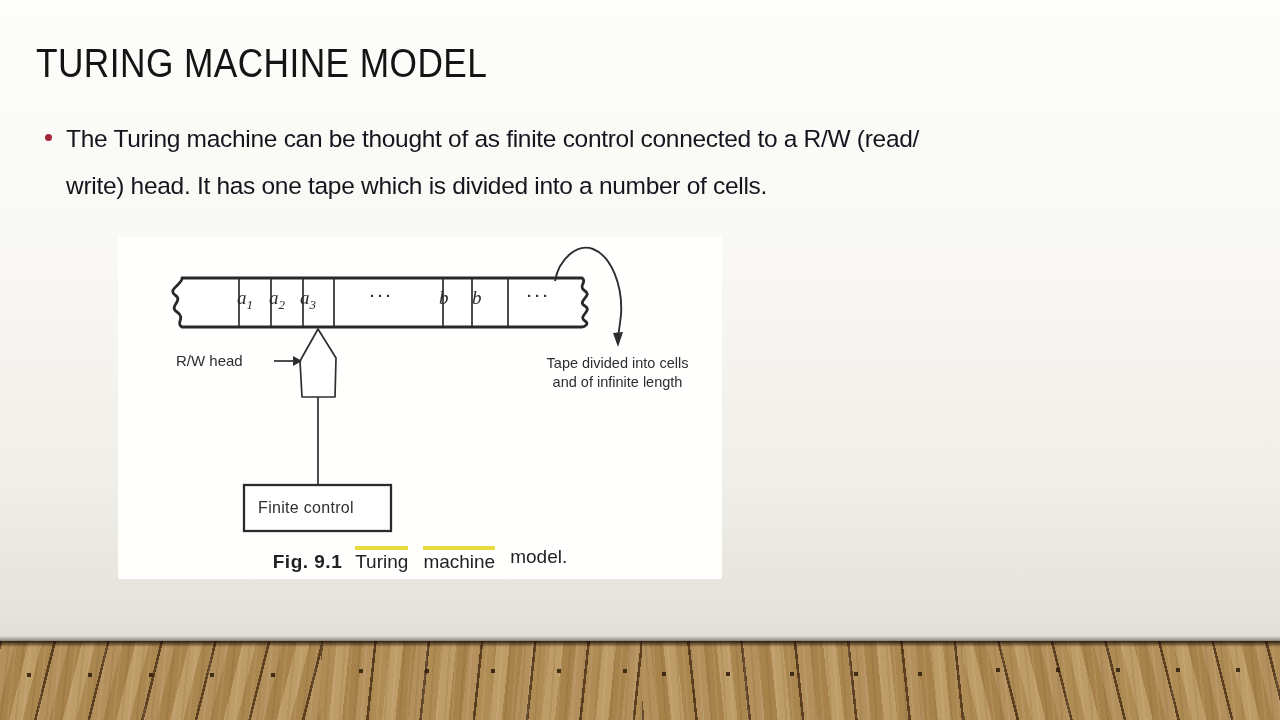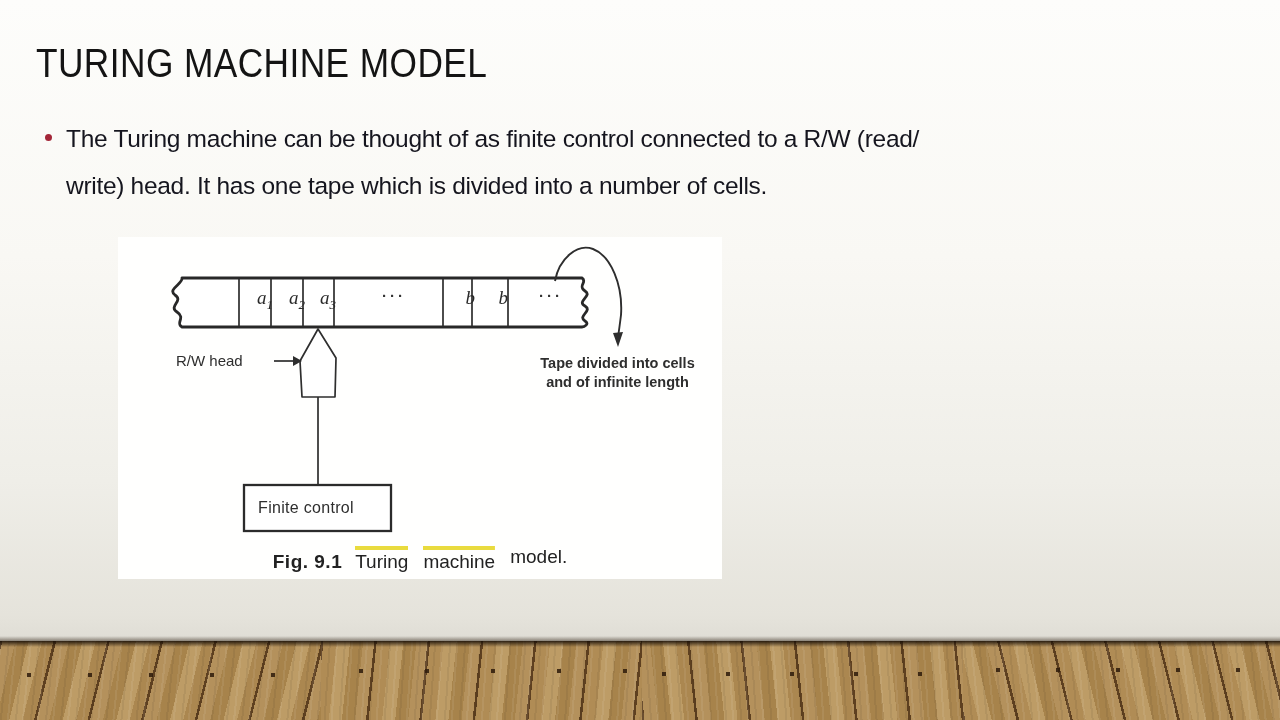--- a/index.html
+++ b/index.html
@@ -25,26 +25,26 @@
   .bullet-line.l1 { top:125px; }
   .bullet-line.l2 { top:172px; }
 
   
   .figure-panel {
     position:absolute; left:118px; top:237px; width:604px; height:342px;
     background:#fffffe; color:#2b2b2b;
   }
   .figure-panel svg { position:absolute; left:0; top:0; }
   .fig-label { position:absolute; white-space:nowrap; color:#2e2e2e; }
-  .cell { position:absolute; top:50px; width:36px; height:30px; line-height:30px; text-align:right;
+  .cell { position:absolute; top:50px; width:36px; height:30px; line-height:30px; text-align:left;
           font:italic 19px "Liberation Serif", serif; color:#2a2a2a; }
   .cell .sub { font-size:13px; font-style:italic; vertical-align:-5px; }
   .cell.dots { font:bold 15px "Liberation Sans", sans-serif; letter-spacing:3px; color:#333; }
   .rw-head-label { left:58px; top:115px; width:94px; font-size:15px; }
-  .tape-note { left:397px; top:117px; width:205px; text-align:center; font-size:14.5px; line-height:19px;font-weight:bold; }
+  .tape-note { left:397px; top:117px; width:205px; text-align:center; font-size:14.5px; line-height:19px; }
   .finite-control { left:126px; top:248px; width:124px; height:46px; display:flex; align-items:center; justify-content:center; font-size:16px; letter-spacing:0.3px; }
   .caption { left:0; top:309px; width:604px; display:flex; justify-content:center; align-items:baseline; gap:13px; font-size:19px; color:#222; }
   .caption .fig-num { font-weight:bold; letter-spacing:0.5px; }
   .caption .words { display:flex; gap:15px; }
   .cap-hl { padding-top:5px; background:linear-gradient(#e9db3e,#e9db3e) no-repeat top center / 100% 4px; }
 
   
   .slide-shadow {
     position:absolute; left:0; top:636px; width:1280px; height:6px;
     background:linear-gradient(180deg, rgba(60,45,25,0) 0%, rgba(35,22,8,0.55) 100%);

